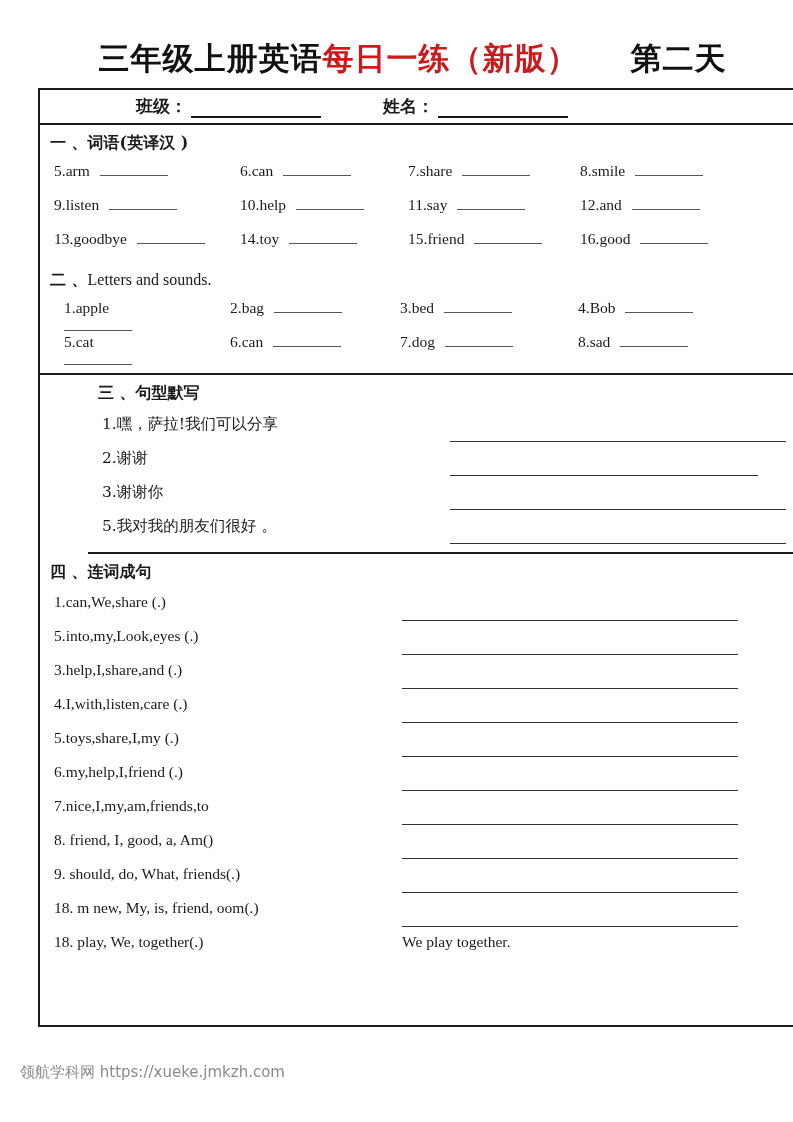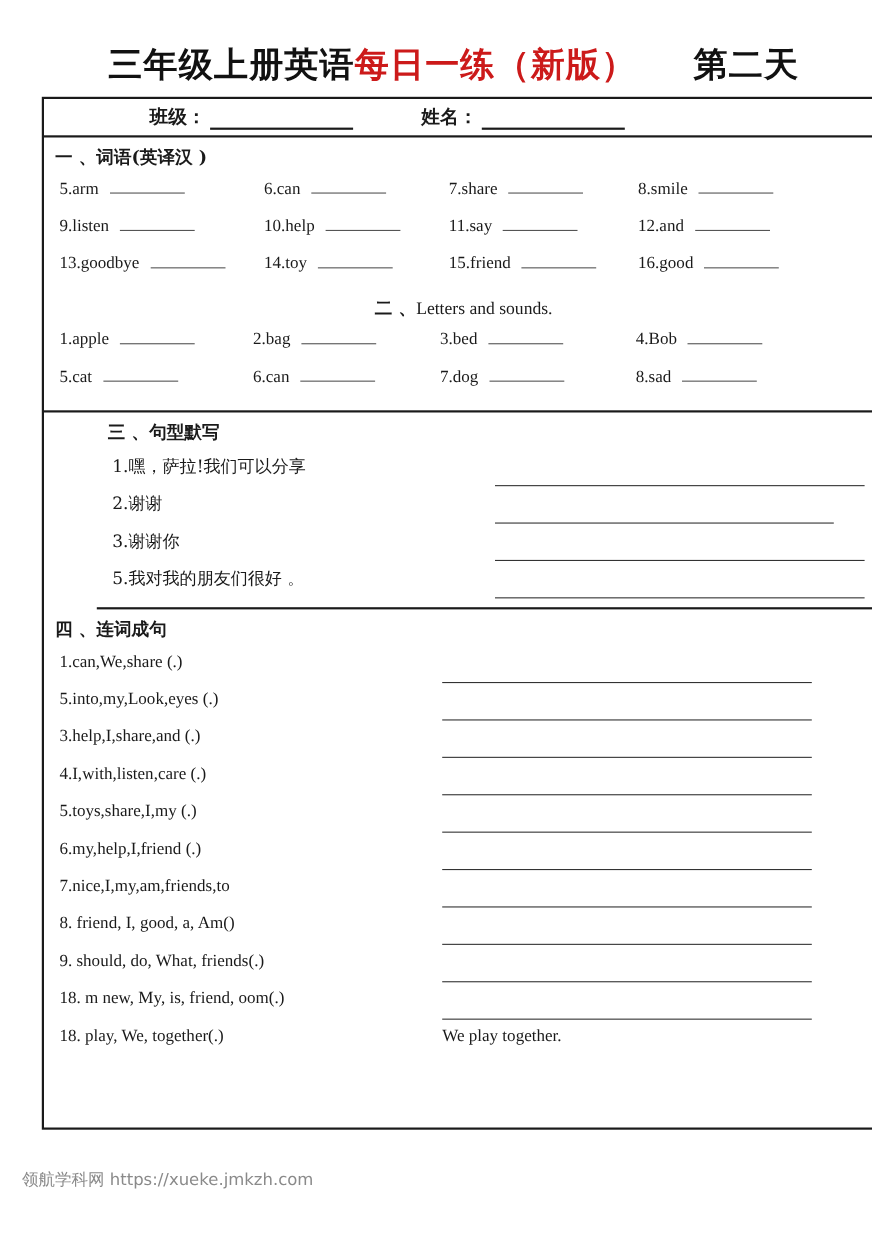--- a/index.html
+++ b/index.html
@@ -114,21 +114,21 @@
     margin-left: 10px;
   }
 
   
   .s1c1 { left: 14px; }
   .s1c2 { left: 200px; }
   .s1c3 { left: 368px; }
   .s1c4 { left: 540px; }
 
   
-  .s2c1 { left: 14px; }
+  .s2c1 { left: 14px; flex-direction: column; }
   .s2c2 { left: 190px; }
   .s2c3 { left: 360px; }
   .s2c4 { left: 538px; }
 
   
   .qrow {
     position: relative;
     height: 34px;
   }
   .qtext {
@@ -251,21 +251,21 @@
       <span class="vcell s1c3">
           <span class="vword">15.friend</span>
           <span class="vblank"></span>
         </span>
       <span class="vcell s1c4">
           <span class="vword">16.good</span>
           <span class="vblank"></span>
         </span>
     </div>
 
-    <div class="sec-head" style="padding-top:6px;text-align:center;">
+    <div class="sec-head" style="padding-top:6px;">
       <span>二 、</span><span class="sec-head-en">Letters and sounds.</span>
     </div>
     <div style="height:8px"></div>
 
     <div class="vrow">
       <span class="vcell s2c1">
           <span class="vword">1.apple</span>
           <span class="vblank"></span>
         </span>
       <span class="vcell s2c2">

